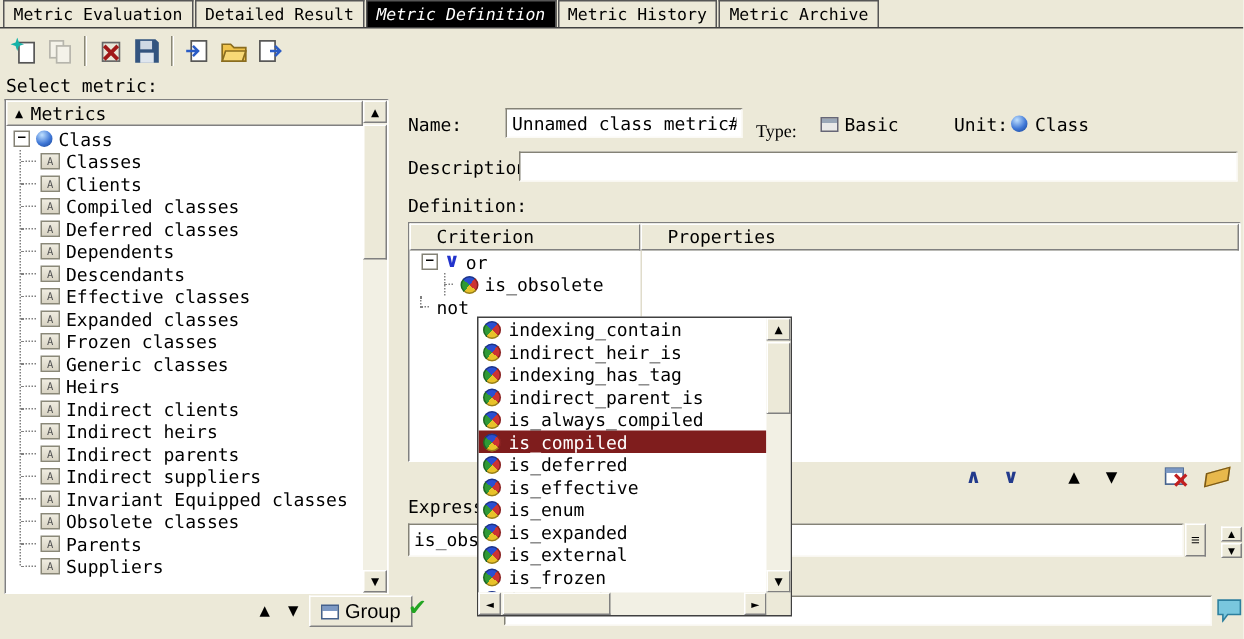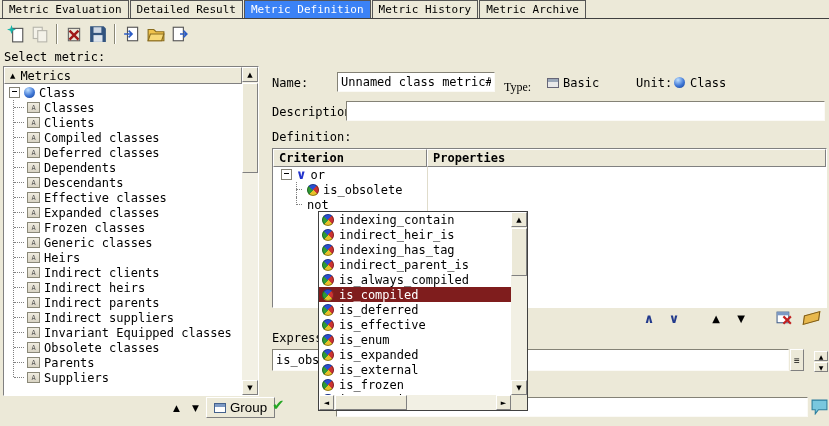--- a/index.html
+++ b/index.html
@@ -6,21 +6,21 @@
   #screen {
     position:relative; width:829px; height:426px; overflow:hidden;
     background:#ece9d8; color:#000;
     font-family:"DejaVu Sans Mono", monospace; font-size:12px;
   }
   
   #tabbar { position:absolute; left:0; top:0; width:100%; height:19px;
     border-bottom:1px solid #404040; display:flex; align-items:stretch; padding-left:2px; box-sizing:border-box; }
   .tab { border:1px solid #555; border-bottom:none; margin-right:1px; background:#ece9d8;
     display:flex; align-items:center; padding:0 6px; font-size:11px; white-space:nowrap; }
-  .tab.active { background:#3b82f6; color:#fff; }
+  .tab.active { background:#000000; color:#fff;font-style:italic; }
   
   #toolbar { position:absolute; left:4px; top:22px; height:24px; display:flex; align-items:center; }
   .tbtn { width:24px; height:24px; display:flex; align-items:center; justify-content:center; background:transparent; border:none; padding:0; }
   .tsep { width:0; height:20px; border-left:1px solid #8a8876; border-right:1px solid #fff; margin:0 4px; }
   .disabled { opacity:.45; filter:grayscale(1); }
   
   .lbl { position:absolute; white-space:nowrap; }
   .field { position:absolute; background:#fff; border:1px solid; border-color:#848276 #fbfaf6 #fbfaf6 #848276;
     font-family:inherit; font-size:12px; padding:1px 3px; box-sizing:border-box; outline:none; }
   .raised { background:#ece9d8; border:1px solid; border-color:#fff #808080 #808080 #fff; }
@@ -50,21 +50,21 @@
   .micon::before { content:"A"; }
   
   .flatbtn { position:absolute; width:17px; height:17px; display:flex; align-items:center; justify-content:center;
     background:transparent; border:none; font-size:9px; font-family:"DejaVu Sans",sans-serif; padding:0; }
   #group-btn { position:absolute; left:206px; top:397px; height:21px; display:flex; align-items:center; gap:4px; padding:0 7px; }
   .winicon { width:12px; height:10px; border:1px solid #44618c; background:linear-gradient(#7c99c4 3px, #fff 3px); box-sizing:border-box; }
   .winicon-gray { width:12px; height:10px; border:1px solid #667; background:linear-gradient(#9aa7b8 3px, #e9e9e9 3px); box-sizing:border-box; display:inline-block; }
   
   #def-table { position:absolute; left:272px; top:148px; width:553px; height:158px; }
   .def-header { display:flex; height:18px; background:#ece9d8; }
-  .def-hcell { border:1px solid; border-color:#fff #808080 #808080 #fff; padding:1px 5px; box-sizing:border-box;font-weight:bold; }
+  .def-hcell { border:1px solid; border-color:#fff #808080 #808080 #fff; padding:1px 17px; box-sizing:border-box; }
   .def-colline { position:absolute; left:154px; top:18px; bottom:1px; border-left:1px solid #e0dccb; }
   .def-rows { position:absolute; left:1px; top:18px; right:1px; }
   .def-row { height:15px; display:flex; align-items:center; gap:4px; }
   .oricon { color:#2233cc; font-weight:bold; font-size:13px; line-height:13px; font-family:"DejaVu Sans",sans-serif; }
   .conn { width:13px; height:15px; position:relative; flex:none; }
   .conn::before { content:""; position:absolute; left:6px; top:0; height:15px; border-left:1px dotted #808080; }
   .conn.last::before { height:8px; }
   .conn::after { content:""; position:absolute; left:6px; top:7px; width:6px; border-top:1px dotted #808080; }
   .crit-icon { width:12px; height:12px; border-radius:50%; flex:none;
     background:conic-gradient(from 40deg,#cc3333 0 25%,#e8c229 25% 50%,#2f9a35 50% 75%,#2b4fd0 75% 100%);
@@ -289,21 +289,21 @@
       <div class="def-row" style="padding-left:7px;">
         <span class="expand-box"></span>
         <span class="oricon">∨</span>
         <span>or</span>
       </div>
       <div class="def-row" style="padding-left:16px;">
         <span class="conn"></span>
         <span class="crit-icon"></span>
         <span>is_obsolete</span>
       </div>
-      <div class="def-row" style="padding-left:16px;">
+      <div class="def-row" style="">
         <span class="conn last"></span>
         <span>not</span>
       </div>
     </div>
   </div>
 
   <div id="def-tools">
     <button class="tbtn" style="width:18px; height:18px;">
         <span class="opglyph">∧</span>
       </button>

